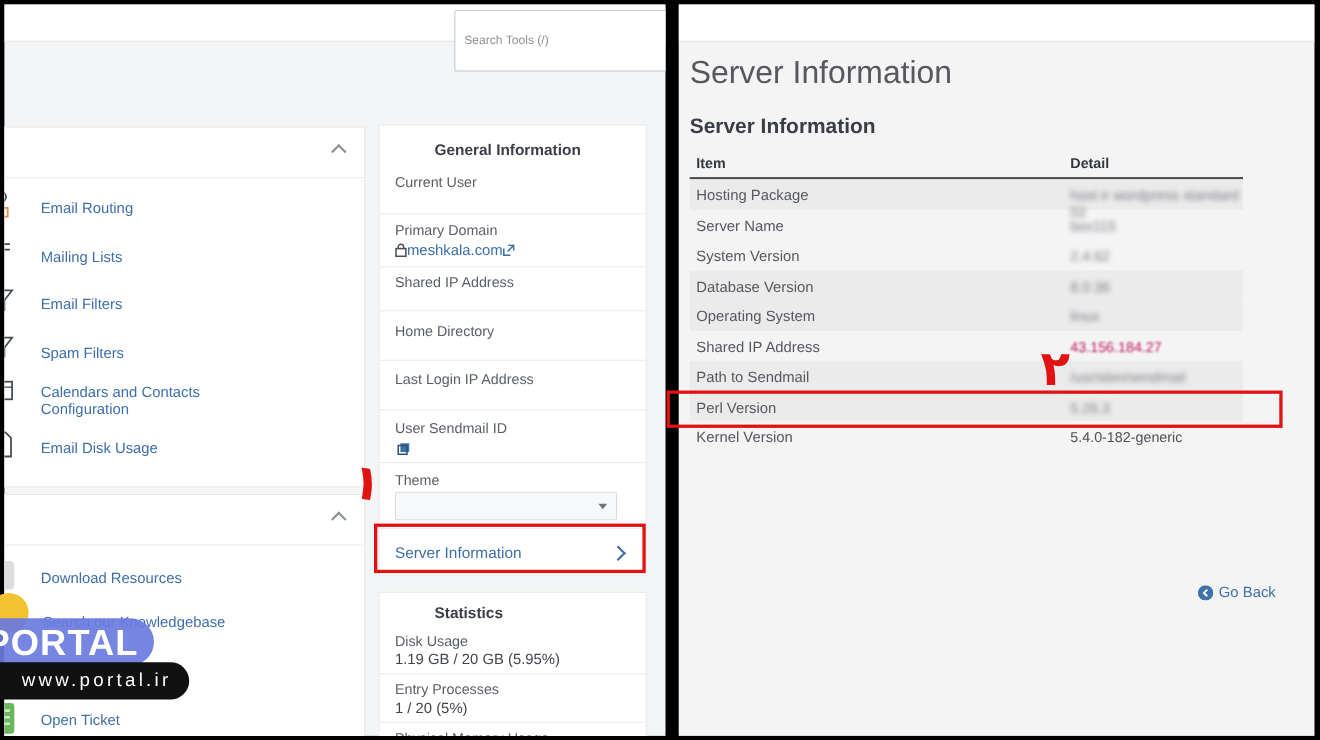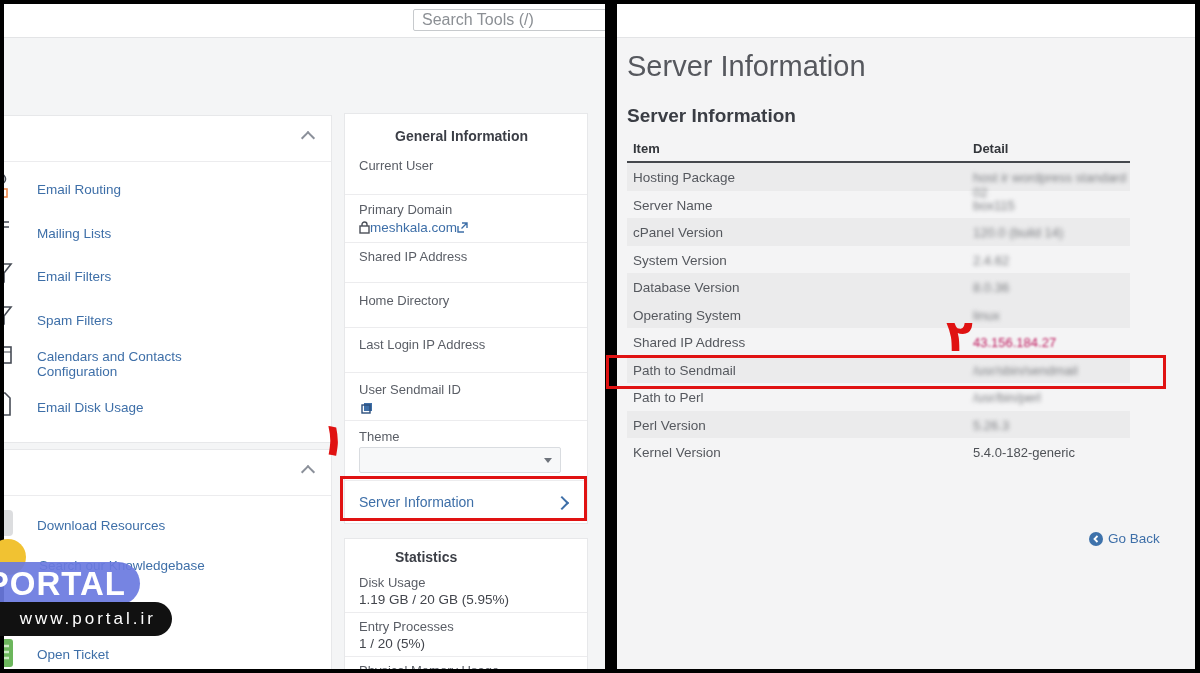--- a/index.html
+++ b/index.html
@@ -3,21 +3,21 @@
 <meta charset="utf-8">
 <style>
   html,body{margin:0;padding:0;}
   body{width:1200px;height:673px;position:relative;background:#000;overflow:hidden;
        font-family:"Liberation Sans",sans-serif;-webkit-font-smoothing:antialiased;}
   .frame{position:absolute;top:4px;height:665px;overflow:hidden;}
   #frame-left{left:4px;width:601px;background:#f4f5f6;}
   #frame-right{left:617px;width:578px;background:#f4f4f5;}
   .topband{position:absolute;left:0;top:0;width:100%;height:33px;background:#fff;border-bottom:1px solid #e3e4e6;}
   #search-input{position:absolute;left:409px;top:5px;width:178px;height:20px;border:1px solid #c7cacd;
-      border-radius:2px;background:#fff;font-size:16px;color:#555;padding:0 8px;outline:none;
+      border-radius:2px;background:#fff;font-size:11px;color:#555;padding:17px 8px;outline:none;
       font-family:"Liberation Sans",sans-serif;}
   #search-input::placeholder{color:#8b8f94;}
   .card{position:absolute;background:#fff;border:1px solid #e7e8ea;}
   .caret-up{position:absolute;width:8px;height:8px;border-left:2px solid #8b909a;border-top:2px solid #8b909a;
       transform:rotate(45deg);}
   .hdiv{position:absolute;left:0;width:100%;height:1px;background:#ececee;}
   .navitem{position:absolute;left:36px;font-size:13.5px;color:#3e6fa8;cursor:pointer;line-height:15px;}
   .iconclip{position:absolute;left:0;width:14px;height:30px;overflow:hidden;}
   .iconclip svg{margin-left:-14px;display:block;}
   .cardtitle{position:absolute;left:14px;font-size:14px;font-weight:bold;color:#3b3e46;margin-left:36px;}
@@ -203,47 +203,39 @@
       <span class="th" style="left:346px;">Detail</span>
     </div>
     <div class="trow odd">
         <span class="td-item">Hosting Package</span>
         <span class="td-detail blur2">host ir wordpress standard 02</span>
       </div>
     <div class="trow">
         <span class="td-item">Server Name</span>
         <span class="td-detail blur2">box115</span>
       </div>
-    <div class="trow odd">
-        <span class="td-item">cPanel Version</span>
-        <span class="td-detail blur2">120.0 (build 14)</span>
-      </div>
     <div class="trow">
         <span class="td-item">System Version</span>
         <span class="td-detail blur2">2.4.62</span>
       </div>
     <div class="trow odd">
         <span class="td-item">Database Version</span>
         <span class="td-detail blur2">8.0.36</span>
       </div>
     <div class="trow odd">
         <span class="td-item">Operating System</span>
         <span class="td-detail blur2">linux</span>
       </div>
     <div class="trow">
         <span class="td-item">Shared IP Address</span>
         <span class="td-detail blur1">43.156.184.27</span>
       </div>
     <div class="trow odd">
         <span class="td-item">Path to Sendmail</span>
         <span class="td-detail blur2">/usr/sbin/sendmail</span>
-      </div>
-    <div class="trow">
-        <span class="td-item">Path to Perl</span>
-        <span class="td-detail blur2">/usr/bin/perl</span>
       </div>
     <div class="trow odd">
         <span class="td-item">Perl Version</span>
         <span class="td-detail blur2">5.26.3</span>
       </div>
     <div class="trow">
         <span class="td-item">Kernel Version</span>
         <span class="td-detail clearval">5.4.0-182-generic</span>
       </div>
   </div>

